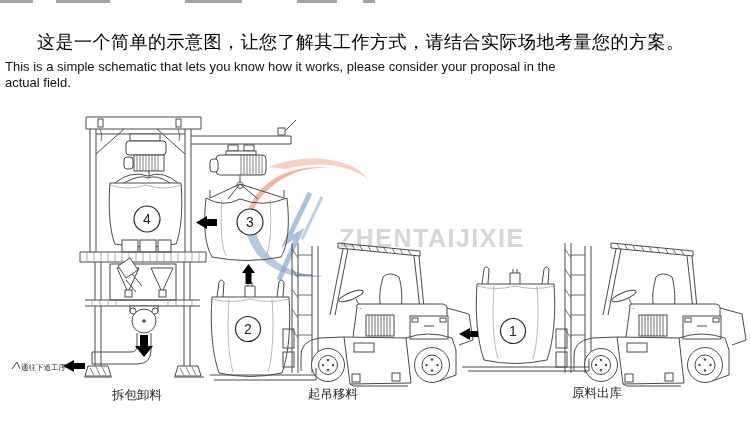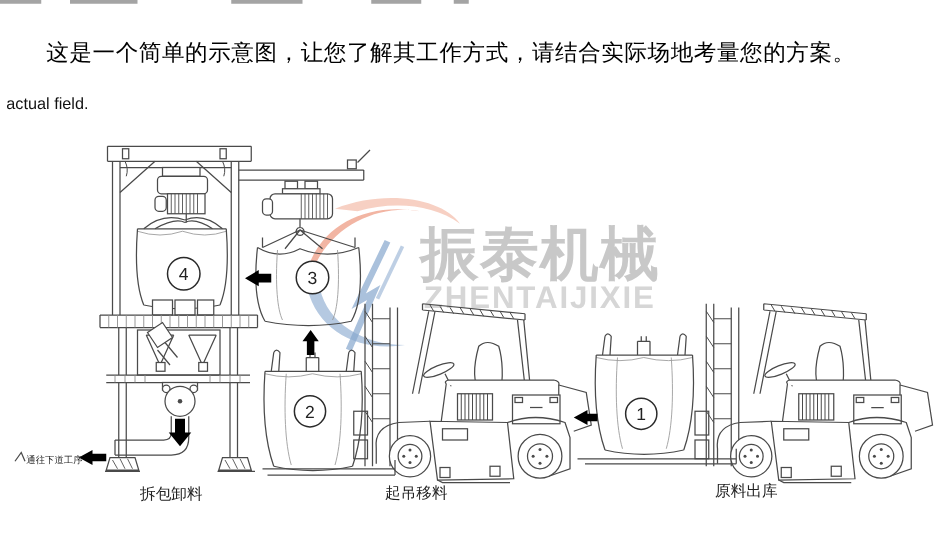--- a/index.html
+++ b/index.html
@@ -23,31 +23,31 @@
 
 <div id="page">
 
   <div class="topdash" style="left:0;width:33px;"></div>
   <div class="topdash" style="left:56px;width:54px;"></div>
   <div class="topdash" style="left:185px;width:57px;"></div>
   <div class="topdash" style="left:297px;width:40px;"></div>
   <div class="topdash" style="left:363px;width:12px;"></div>
 
   <div id="title-zh">这是一个简单的示意图，让您了解其工作方式，请结合实际场地考量您的方案。</div>
+  <div id="sub1" class="sub-en">This is a simple schematic that lets you know how it works, please consider your proposal in the</div>
   <div id="sub2" class="sub-en">actual field.</div>
 
   <div id="wm">
     <svg style="position:absolute;left:234px;top:153px;" width="145" height="145" viewBox="0 0 145 145">
       <path d="M10,70 C18,30 56,8 102,16 C70,10 30,27 16,64 Z" fill="#efa28c" opacity="0.8"></path>
       <path d="M34,14 C75,-2 120,6 134,26 C112,10 80,8 52,16 Z" fill="#f4bca9" opacity="0.7"></path>
       <path d="M12,78 C20,112 54,129 90,123 C56,123 28,105 22,78 Z" fill="#a3bbd9" opacity="0.8"></path>
       <path d="M76,40 L53,88 L65,81 L45,127" stroke="#86a6cd" stroke-width="5" fill="none" opacity="0.7"></path>
       <path d="M88,44 L68,86" stroke="#a3bbd9" stroke-width="3" fill="none" opacity="0.7"></path>
     </svg>
-    <div id="wm-zh">振泰机械</div>
     <div id="wm-en">ZHENTAIJIXIE</div>
   </div>
 
   <svg id="art" width="750" height="435" viewBox="0 0 750 435">
     <defs>
 
       <g id="fk" stroke="#4a4a4a" stroke-width="1" fill="none">
         <path d="M-36,-122 V8 M-30,-122 V8 M-16,-119 V8 M-10,-119 V8"></path>
         <path d="M-30,-110 h14 M-30,-90 h14 M-30,-70 h14 M-30,-50 h14 M-30,-30 h14" stroke-width="0.8"></path>
         <path d="M-36,-116 l6,9 M-36,-96 l6,9 M-36,-76 l6,9 M-36,-56 l6,9 M-36,-36 l6,9" stroke-width="0.8"></path>

